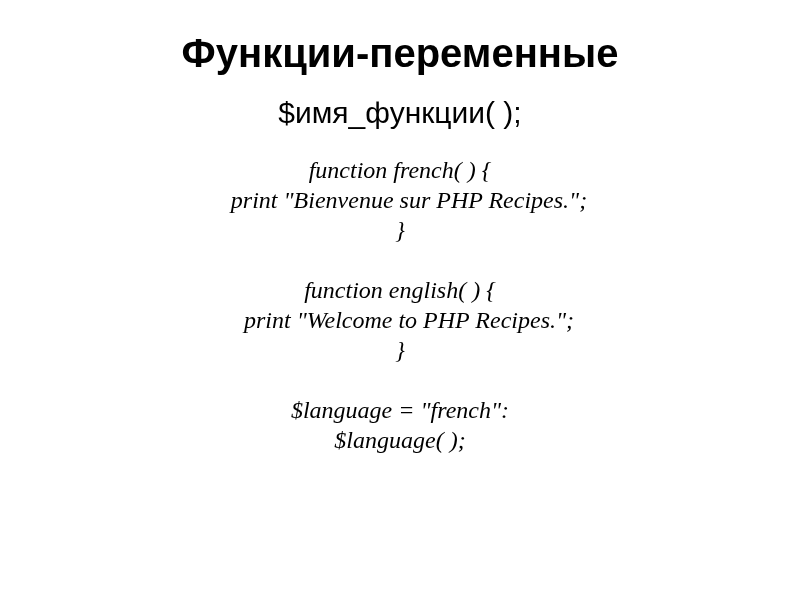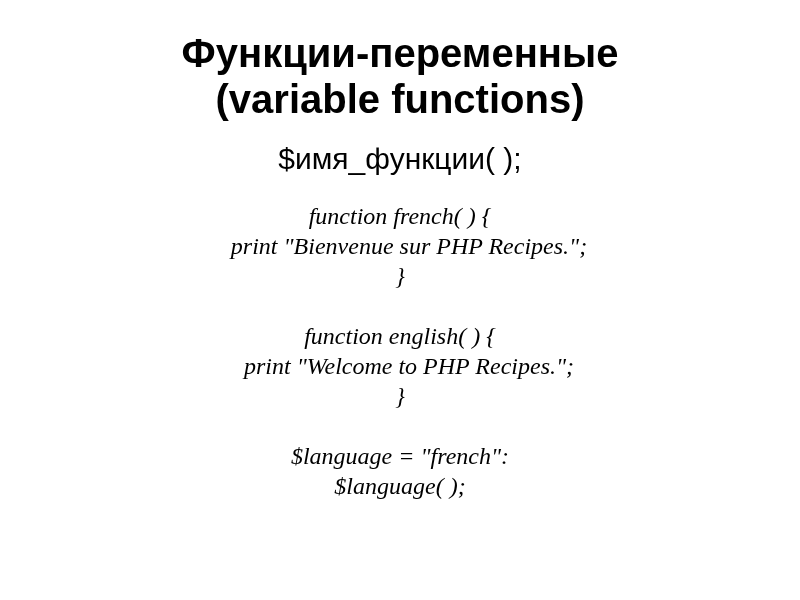--- a/index.html
+++ b/index.html
@@ -35,21 +35,20 @@
       line-height: 1.25;
       white-space: pre;
       padding-left: 0;
     }
   </style>
 </head>
 <body>
 
 <div class="title">
   <span>Функции-переменные</span><br>
-  <span>(variable functions)</span>
 </div>
 
 <div class="syntax">$имя_функции( );</div>
 
 <div class="code-block">function french( ) {
    print "Bienvenue sur PHP Recipes.";
 }
 
 function english( ) {
    print "Welcome to PHP Recipes.";

